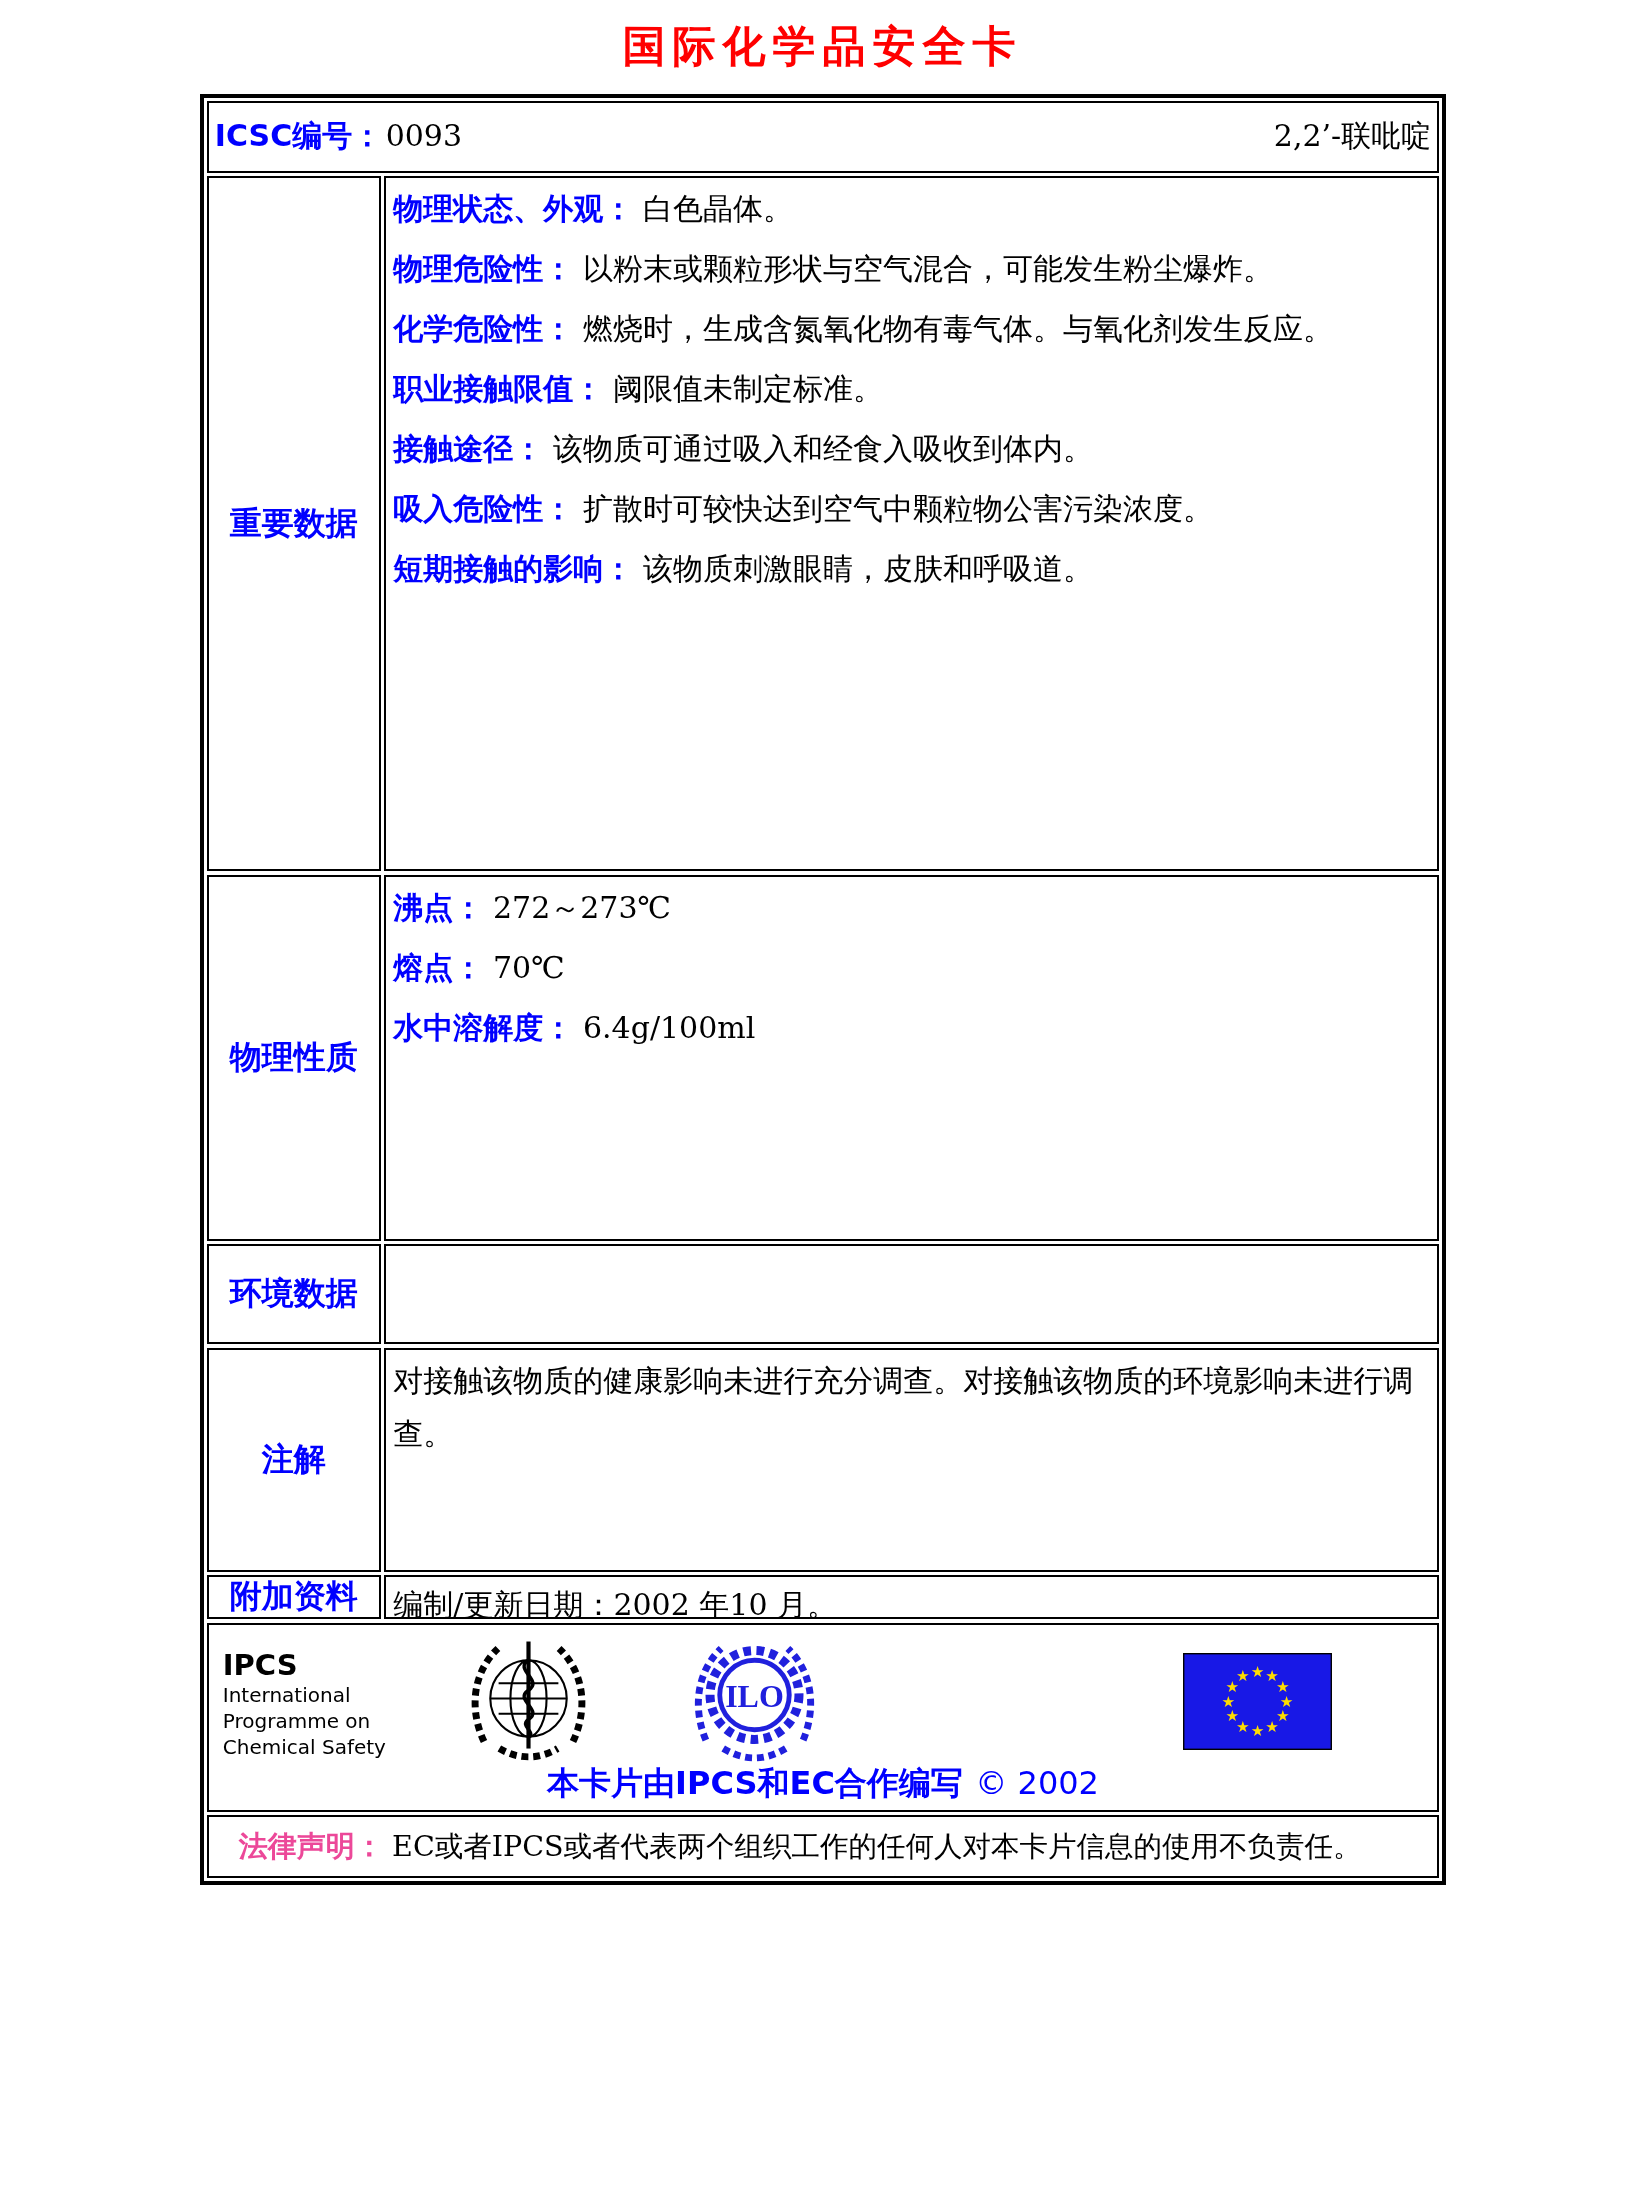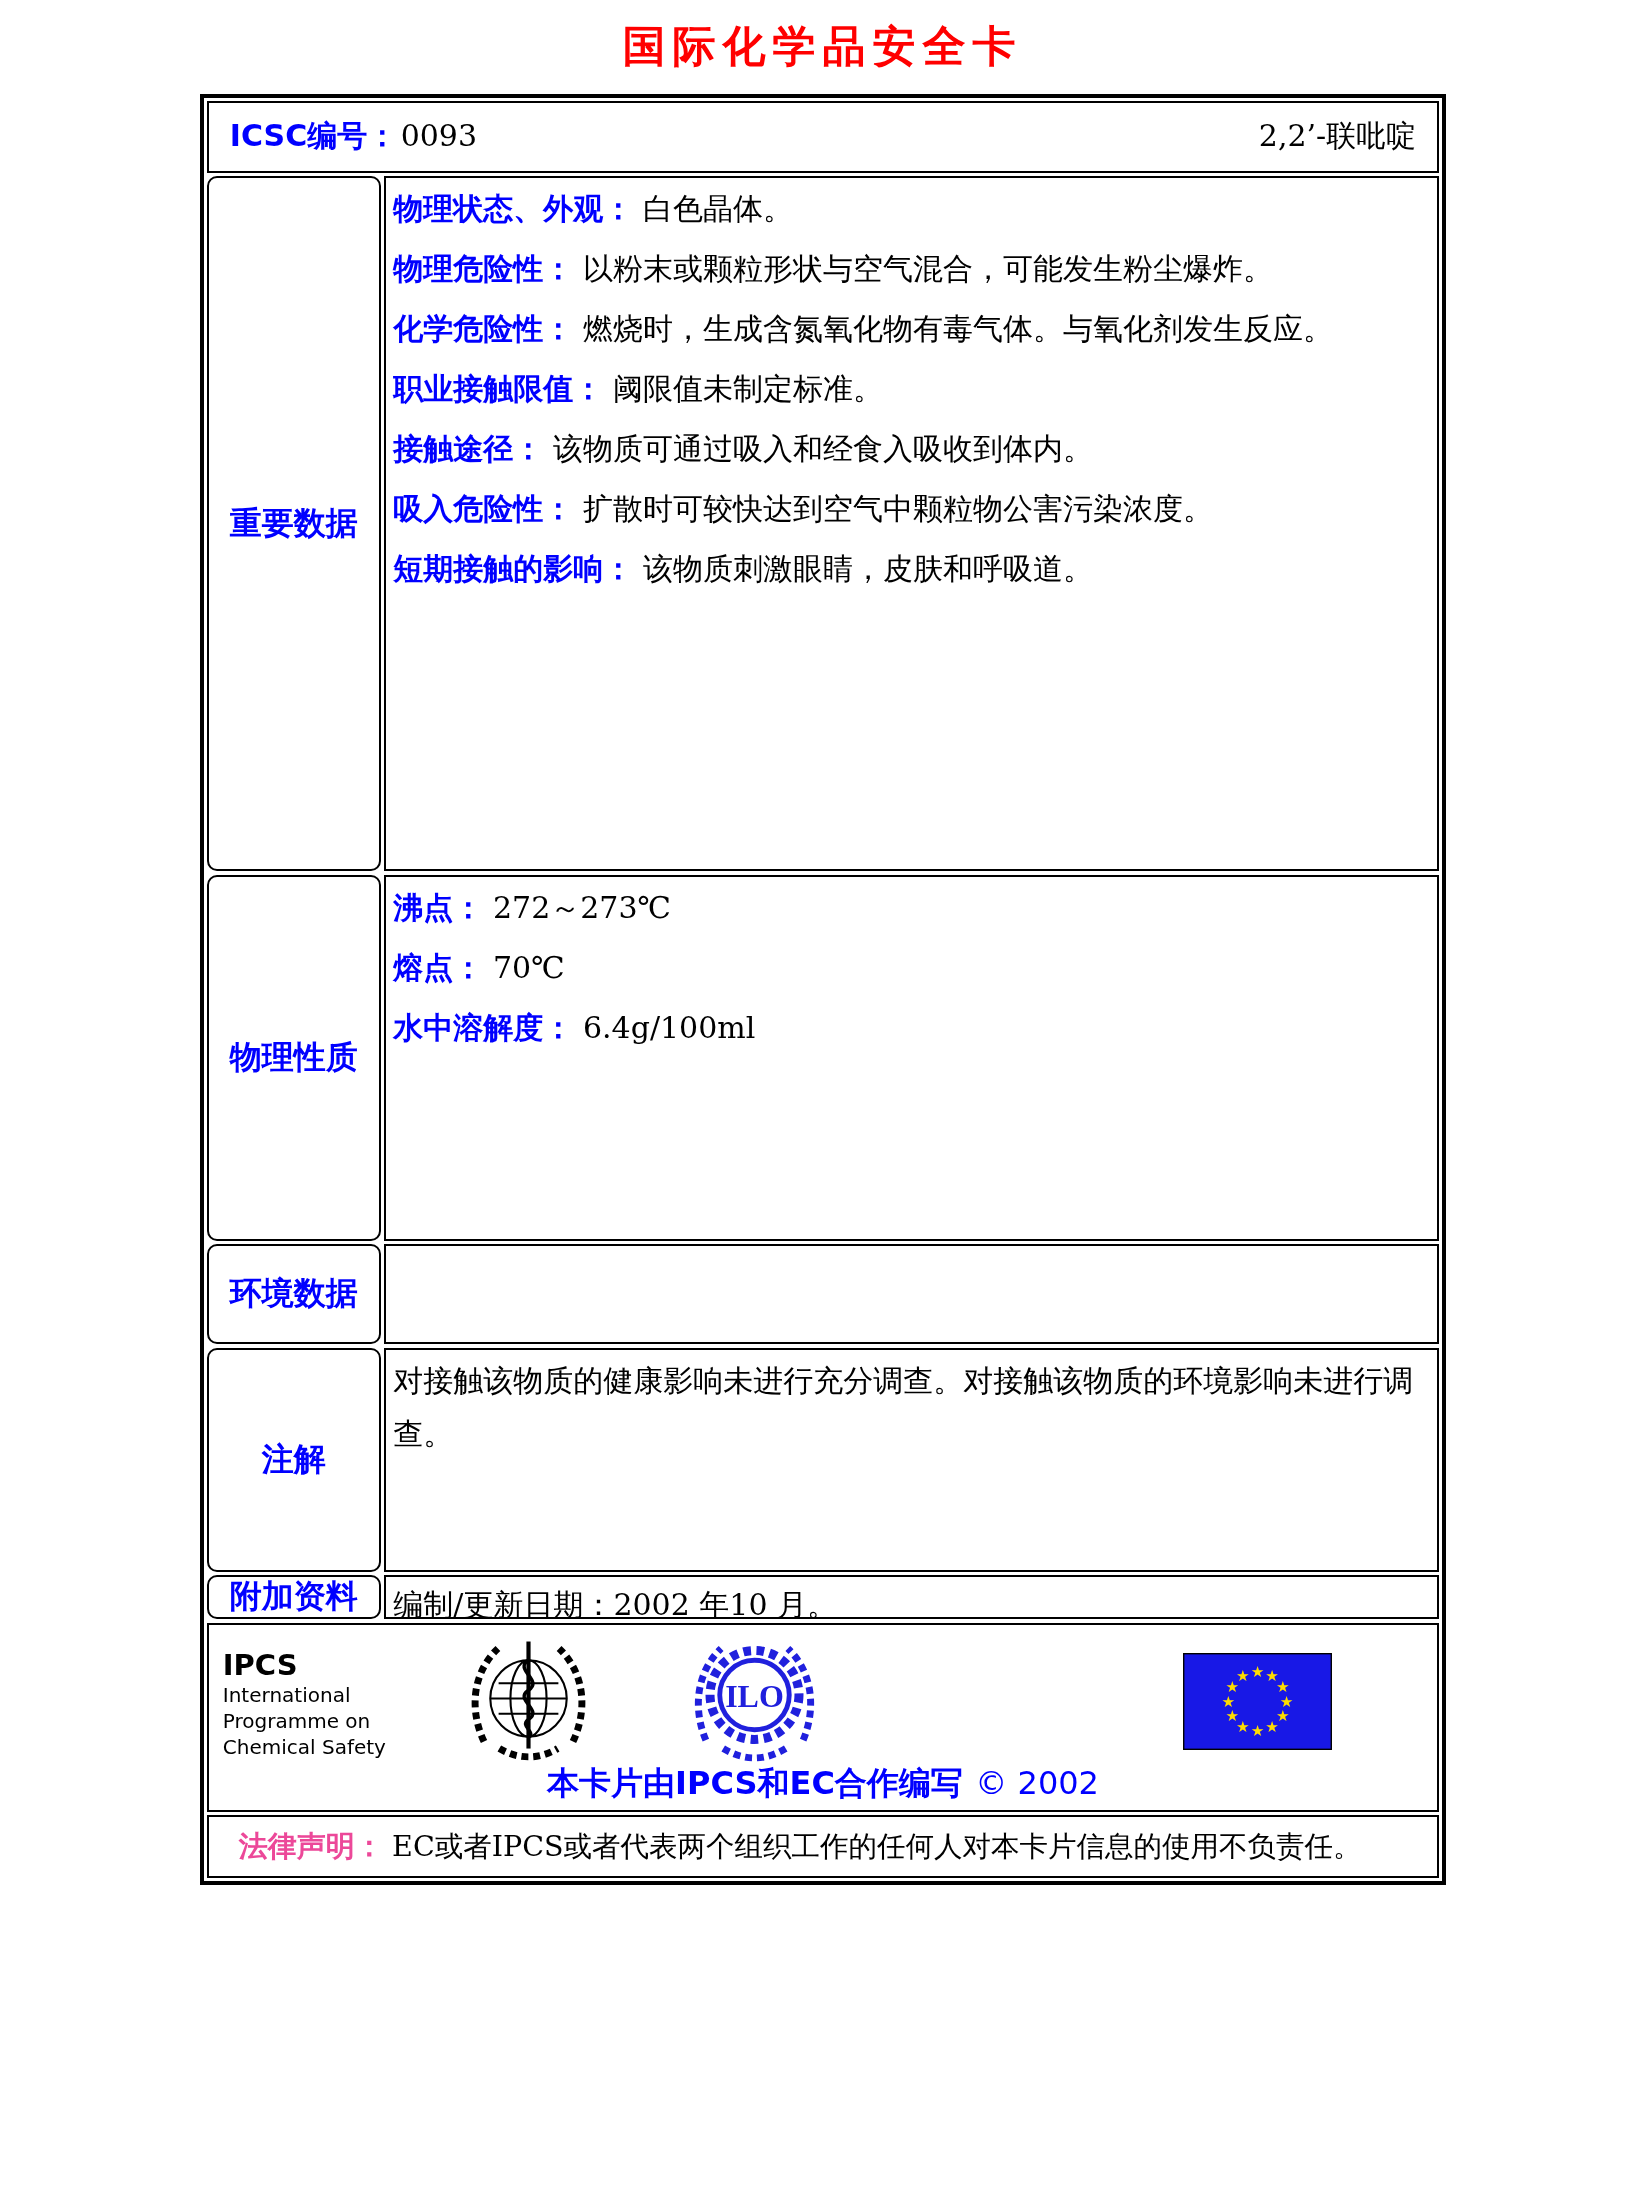--- a/index.html
+++ b/index.html
@@ -15,26 +15,26 @@
   }
   .card {
     position:absolute; left:200px; top:94px; width:1246px;
     border:4.9px solid #000; padding:2.8px; background:#fff;
     display:flex; flex-direction:column; gap:3.5px;
   }
   .trow { display:flex; gap:3.5px; }
   .cell { border:2.1px solid #000; background:#fff; }
   .full { flex:1; }
   .label-cell {
-    width:174px; flex:none; display:flex; align-items:center; justify-content:center;border-radius:10px;
+    width:174px; flex:none; display:flex; align-items:center; justify-content:center;
   }
   .label-cell span { color:#0000FF; font-weight:bold; font-size:32px; }
   .content-cell { flex:1; padding:4.2px 8.3px 0 7px; overflow:hidden; }
   .header-cell {
-    display:flex; align-items:center; justify-content:space-between; padding:0 21px;
+    display:flex; align-items:center; justify-content:space-between; padding:0 6px;
   }
   .blue-lb { color:#0000FF; font-weight:bold; font-size:30px; font-family:"DejaVu Sans", sans-serif; }
   .serif { color:#000; font-size:30px; font-family:"DejaVu Serif","Liberation Serif", serif; }
   .line { line-height:53px; white-space:nowrap; }
   .line .val { margin-left:9.7px; }
   .wrapline { line-height:53px; }
   .row-header { height:72px; }
   .row-s1 .content-cell, .row-s1 .label-cell { height:695px; }
   .row-s2 .content-cell, .row-s2 .label-cell { height:366px; }
   .row-s3 .content-cell, .row-s3 .label-cell { height:100px; }

